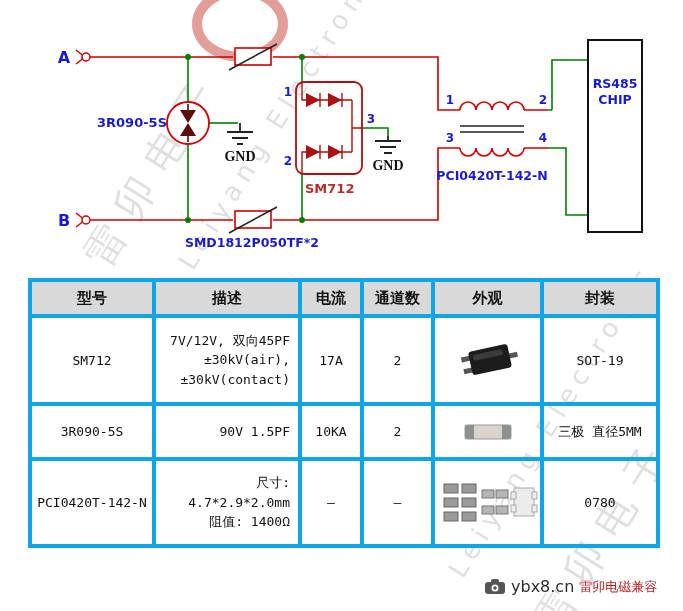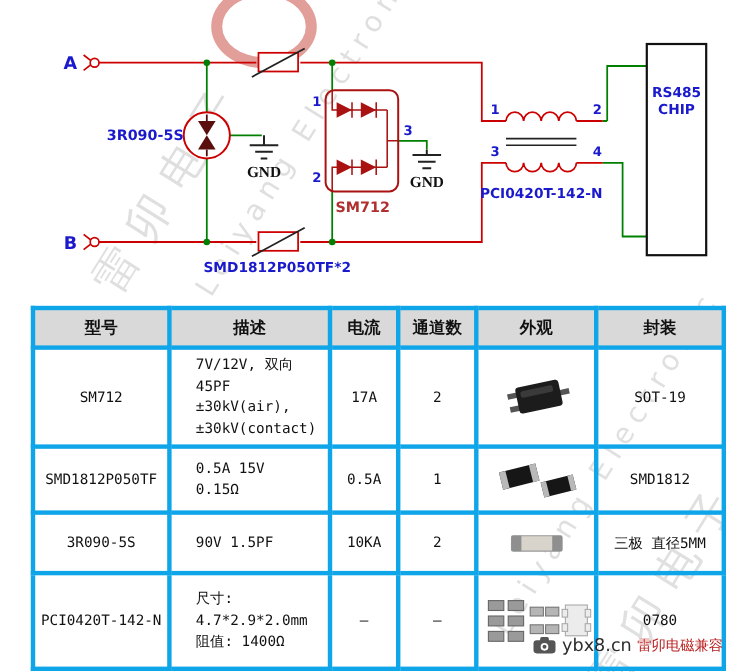--- a/index.html
+++ b/index.html
@@ -33,21 +33,21 @@
     height:30px; text-align:center; font-family:"DejaVu Sans", sans-serif;
   }
   .data-table td {
     font-family:"DejaVu Sans Mono", monospace; font-size:13px; color:#111;
     text-align:center; vertical-align:middle; background:transparent;
   }
   tr.r0 { height:88px; }
   tr.r1 { height:60px; }
   tr.r2 { height:55px; }
   tr.r3 { height:87px; }
-  td.desc { text-align:left; padding:4px 22px; white-space:pre-line; line-height:1.5; }
+  td.desc { text-align:right; padding:4px 8px; white-space:pre-line; line-height:1.5; }
   td.photo svg { display:block; margin:0 auto; }
 
   .footer {
     position:absolute; left:484px; top:577px; z-index:5;
     display:flex; align-items:center; gap:5px;
   }
   .footer .site {
     font-weight:normal; font-size:16px; color:#2c2c2c;
     text-shadow:1px 1px 0 #ffffff;
   }
@@ -197,41 +197,20 @@
             <rect x="15" y="30" width="9" height="5" fill="#555555"></rect>
             <rect x="62" y="24" width="9" height="5" fill="#555555"></rect>
             <rect x="23" y="14" width="40" height="24" rx="3" fill="#1c1c1c"></rect>
             <rect x="27" y="18" width="30" height="6" rx="2" fill="#3a3a3a"></rect>
           </g>
         </svg>
       </td>
       <td>SOT-19</td>
     </tr>
 
-    <tr class="r1">
-      <td>SMD1812P050TF</td>
-      <td class="desc">0.5A 15V 0.15Ω</td>
-      <td>0.5A</td>
-      <td>1</td>
-      <td class="photo">
-        <svg width="86" height="46">
-          <g transform="rotate(-14 28 20)">
-            <rect x="10" y="12" width="34" height="16" fill="#161616"></rect>
-            <rect x="10" y="12" width="6" height="16" fill="#b9b9b9"></rect>
-            <rect x="38" y="12" width="6" height="16" fill="#b9b9b9"></rect>
-          </g>
-          <g transform="rotate(-14 62 30)">
-            <rect x="48" y="22" width="30" height="14" fill="#161616"></rect>
-            <rect x="48" y="22" width="5" height="14" fill="#b9b9b9"></rect>
-            <rect x="73" y="22" width="5" height="14" fill="#b9b9b9"></rect>
-          </g>
-        </svg>
-      </td>
-      <td>SMD1812</td>
-    </tr>
 
     <tr class="r2">
       <td>3R090-5S</td>
       <td class="desc">90V 1.5PF</td>
       <td>10KA</td>
       <td>2</td>
       <td class="photo">
         <svg width="72" height="32">
           <rect x="13" y="9" width="46" height="14" rx="2" fill="#d8d4cc" stroke="#999999"></rect>
           <rect x="13" y="9" width="9" height="14" fill="#8f8f8f"></rect>

